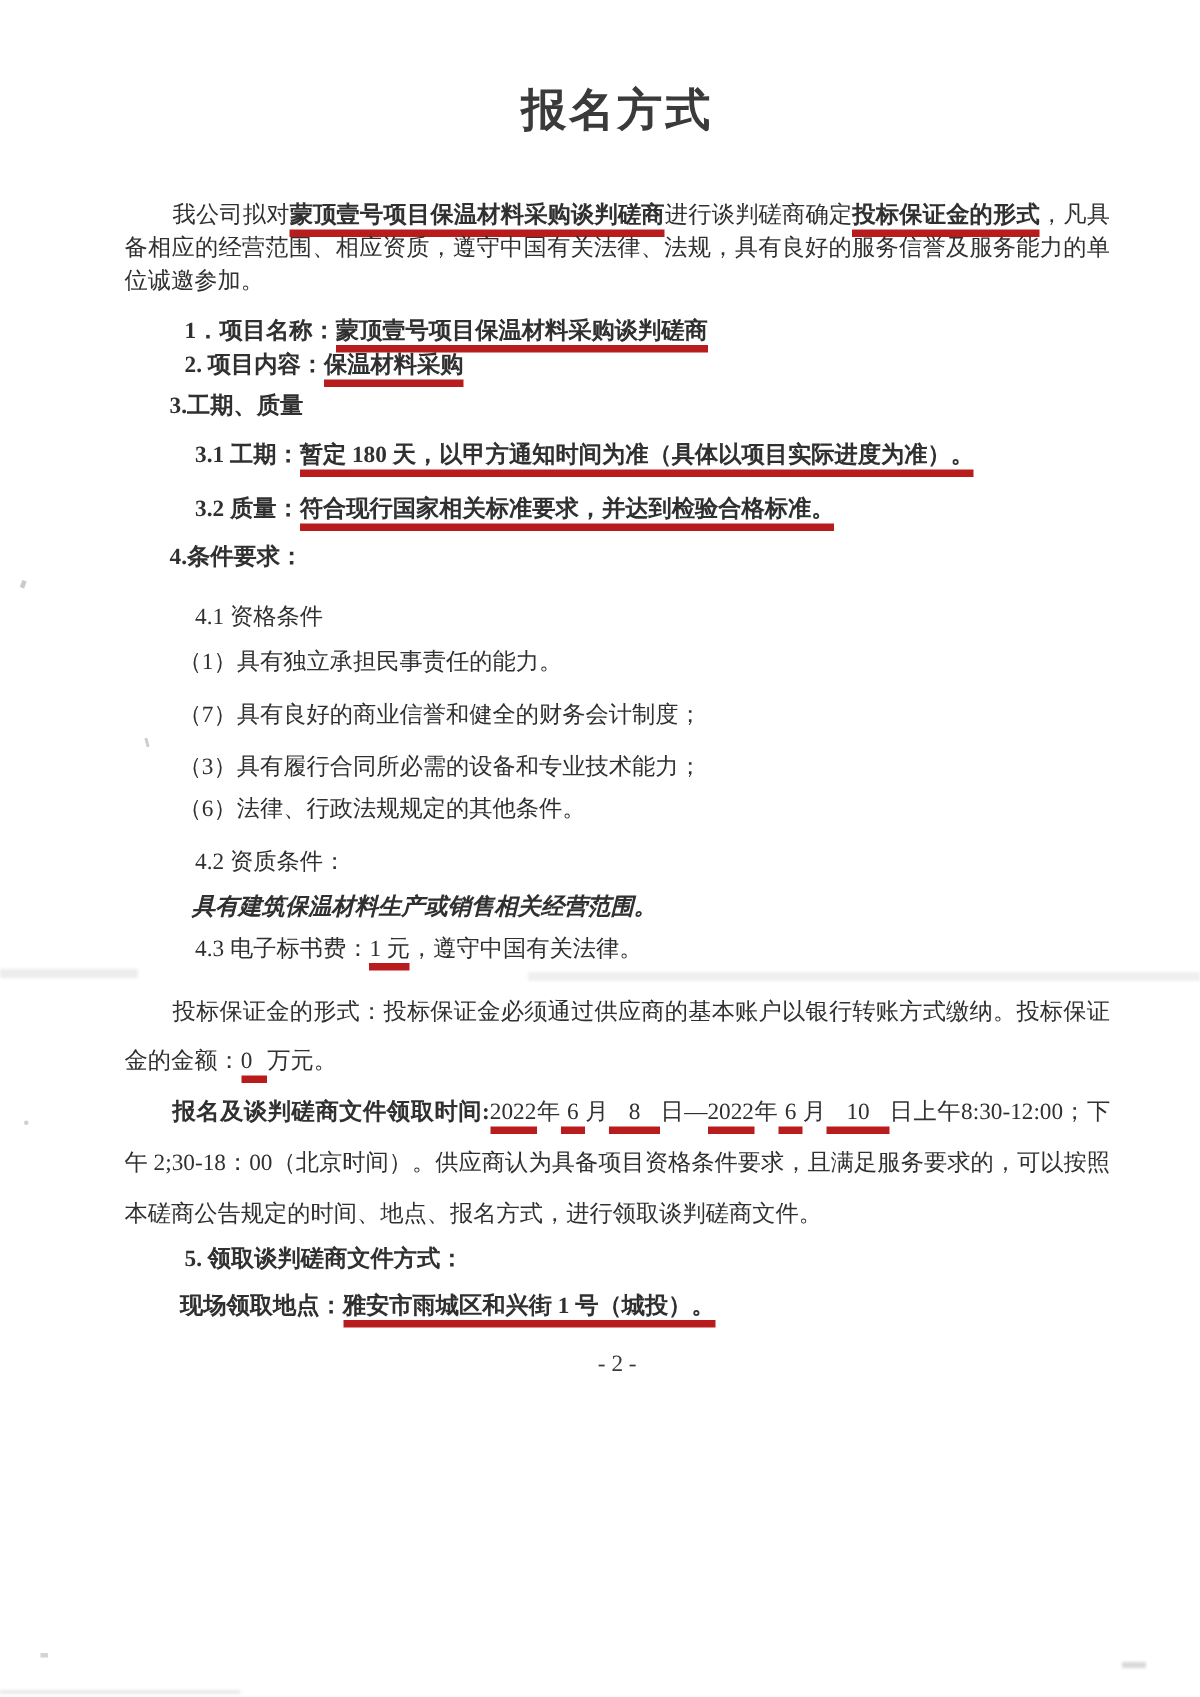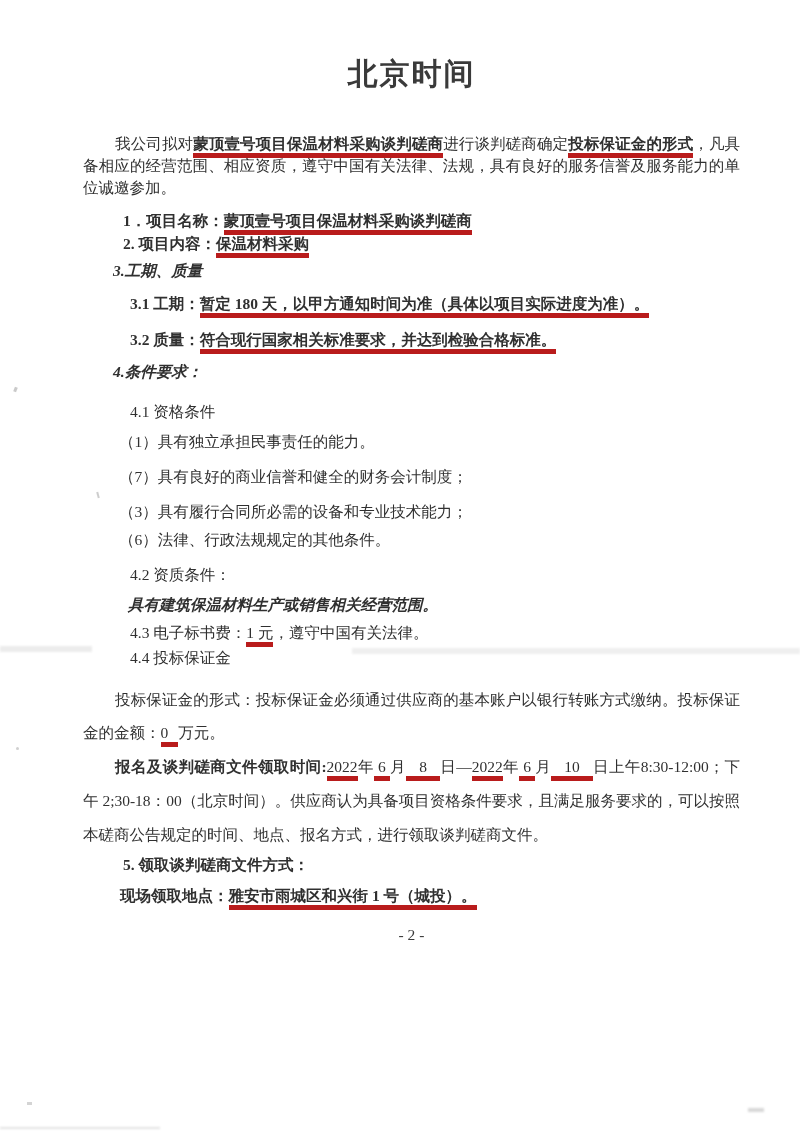--- a/index.html
+++ b/index.html
@@ -27,21 +27,21 @@
   p{margin:0;text-align:justify;}
   .b{font-weight:bold;}
   .ul{border-bottom:5px solid #b91c1c;padding-bottom:1px;white-space:pre-wrap;}
   .pad{padding-left:9px;padding-right:9px;}
   .padr{padding-right:6px;}
 
   .intro{margin-top:40px;line-height:22px;text-indent:32px;}
   .item12{line-height:23px;text-indent:40px;}
   .item1{margin-top:10px;}
   .item2{margin-top:0;}
-  .headA{line-height:23px;text-indent:30px;font-style:italic;}
+  .headA{line-height:23px;text-indent:30px;}
   .head3{margin-top:4px;}
   .sub{line-height:23px;text-indent:47px;}
   .s31{margin-top:10px;}
   .s32{margin-top:13px;}
   .head4{margin-top:9px;}
   .s41{margin-top:17px;}
   .cond{line-height:23px;text-indent:36px;}
   .c1{margin-top:7px;}
   .c2,.c3,.c4{margin-top:12px;}
   .c5{margin-top:10px;line-height:31px;}
@@ -66,21 +66,21 @@
   .sp3{left:16px;top:747px;width:3px;height:3px;background:#b0b0b0;opacity:.6;border-radius:50%;}
   .sp4{left:27px;top:1102px;width:5px;height:3px;background:#c2c2c2;opacity:.7;}
   .sm1{left:748px;top:1108px;width:16px;height:4px;background:#d8d8d8;filter:blur(1px);}
   .sm2{left:0;top:1127px;width:160px;height:2px;background:#e3e3e3;filter:blur(1px);}
 </style>
 </head>
 <body>
 
 <div class="page">
 
-  <h1 class="title">北京时间</h1>
+  <h1 class="title">报名方式</h1>
 
   <p class="intro"><span>我公司拟对</span><span class="b ul">蒙顶壹号项目保温材料采购谈判磋商</span><span>进行谈判磋商确定</span><span class="b ul">投标保证金的形式</span><span>，凡具备相应的经营范围、相应资质，遵守中国有关法律、法规，具有良好的服务信誉及服务能力的单位诚邀参加。</span></p>
 
   <p class="item12 item1"><span class="b">1．项目名称：</span><span class="b ul">蒙顶壹号项目保温材料采购谈判磋商</span></p>
 
   <p class="item12 item2"><span class="b">2. 项目内容：</span><span class="b ul">保温材料采购</span></p>
 
   <p class="headA head3 b">3.工期、质量</p>
 
   <p class="sub s31"><span class="b">3.1 工期：</span><span class="b ul">暂定 180 天，以甲方通知时间为准（具体以项目实际进度为准）。</span></p>
@@ -95,21 +95,20 @@
   <p class="cond c2">（7）具有良好的商业信誉和健全的财务会计制度；</p>
   <p class="cond c3">（3）具有履行合同所必需的设备和专业技术能力；</p>
   <p class="cond c6">（6）法律、行政法规规定的其他条件。</p>
 
   <p class="sub s42">4.2 资质条件：</p>
 
   <p class="v42 b">具有建筑保温材料生产或销售相关经营范围。</p>
 
   <p class="sub s43"><span>4.3 电子标书费：</span><span class="ul">1 元</span><span>，遵守中国有关法律。</span></p>
 
-  <p class="sub s44">4.4 投标保证金</p>
 
   <p class="para deposit"><span>投标保证金的形式：投标保证金必须通过供应商的基本账户以银行转账方式缴纳。投标保证金的金额：</span><span class="ul padr">0 </span><span>万元。</span></p>
 
   <p class="para schedule"><span class="b">报名及谈判磋商文件领取时间:</span><span class="ul">2022</span><span>年</span><span class="ul"> 6 </span><span>月</span><span class="ul pad"> 8 </span><span>日—</span><span class="ul">2022</span><span>年</span><span class="ul"> 6 </span><span>月</span><span class="ul pad"> 10 </span><span>日上午8:30-12:00；下午 2;30-18：00（北京时间）。供应商认为具备项目资格条件要求，且满足服务要求的，可以按照本磋商公告规定的时间、地点、报名方式，进行领取谈判磋商文件。</span></p>
 
   <p class="item5 b">5. 领取谈判磋商文件方式：</p>
 
   <p class="pickup"><span class="b">现场领取地点：</span><span class="b ul">雅安市雨城区和兴街 1 号（城投）。</span></p>
 
   <p class="footer">- 2 -</p>

